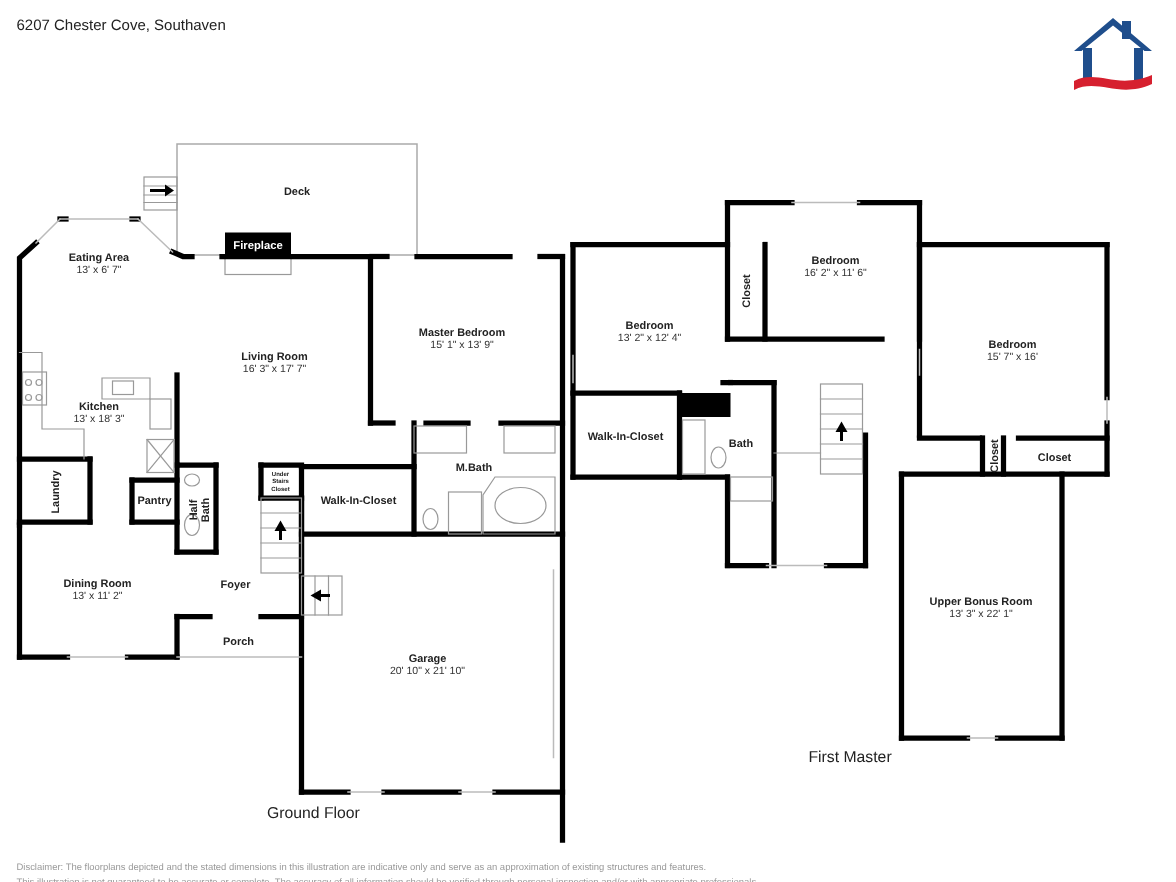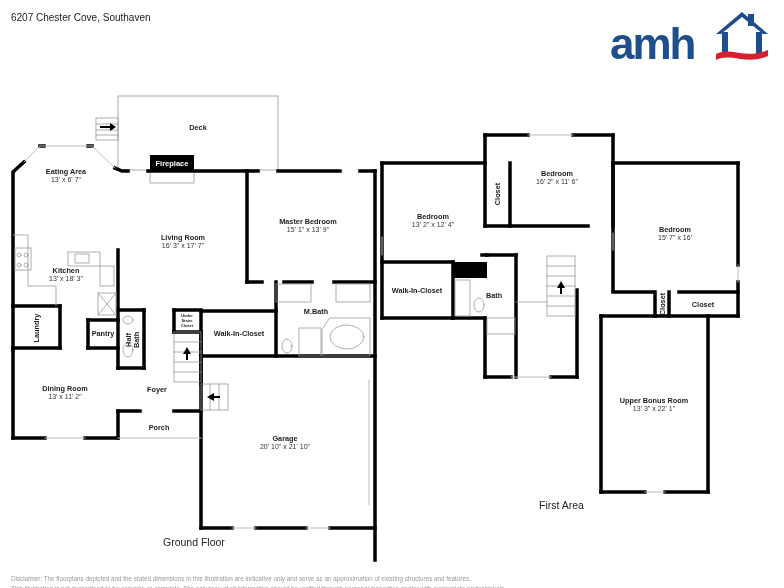--- a/index.html
+++ b/index.html
@@ -14,21 +14,20 @@
   .rname { font-size:7.3px; font-weight:bold; fill:#222; }
   .rdim { font-size:7px; fill:#333; }
   .fp-text { font-size:7.5px; font-weight:bold; fill:#fff; }
 </style>
 </head>
 <body>
 
 <div class="address">6207 Chester Cove, Southaven</div>
 
 <div class="logo">
-  <span class="logo-text">amh</span>
   <svg style="position:absolute;left:104px;top:0;" width="56" height="52" viewBox="0 0 56 52">
     <polygon points="28,2 54,24 49,24 28,7 7,24 2,24" fill="#1f4e8c"></polygon>
     <rect x="8" y="22" width="6" height="24" fill="#1f4e8c"></rect>
     <rect x="42" y="22" width="6" height="24" fill="#1f4e8c"></rect>
     <rect x="34" y="4" width="6" height="12" fill="#1f4e8c"></rect>
     <path d="M2,44 C18,36 30,50 54,40 L54,46 C32,56 18,42 2,50 Z" fill="#d6202f"></path>
   </svg>
 </div>
 
 <svg class="plan" width="784" height="588" viewBox="0 0 784 588">
@@ -257,19 +256,19 @@
   <text class="rdim" x="675" y="240" text-anchor="middle">15' 7" x 16'</text>
   <text class="rname" x="0" y="0" text-anchor="middle" transform="translate(500,194) rotate(-90)">Closet</text>
   <text class="rname" x="0" y="0" text-anchor="middle" transform="translate(665,304) rotate(-90)" font-size="6px">Closet</text>
   <text class="rname" x="703" y="307" text-anchor="middle">Closet</text>
   <text class="rname" x="417" y="293" text-anchor="middle">Walk-In-Closet</text>
   <text class="rname" x="494" y="298" text-anchor="middle">Bath</text>
   <text class="rname" x="654" y="403" text-anchor="middle">Upper Bonus Room</text>
   <text class="rdim" x="654" y="411" text-anchor="middle">13' 3" x 22' 1"</text>
 </svg>
 
-<div class="floor-label" style="left:163px;top:536px;">Ground Floor</div>
-<div class="floor-label" style="left:539px;top:499px;">First Area</div>
+<div class="floor-label" style="left:178px;top:536px;">Ground Floor</div>
+<div class="floor-label" style="left:539px;top:499px;">First Master</div>
 
 <div class="disclaimer">
   <div>Disclaimer: The floorplans depicted and the stated dimensions in this illustration are indicative only and serve as an approximation of existing structures and features.</div>
   <div>This illustration is not guaranteed to be accurate or complete. The accuracy of all information should be verified through personal inspection and/or with appropriate professionals.</div>
 </div>
 
 </body></html>

